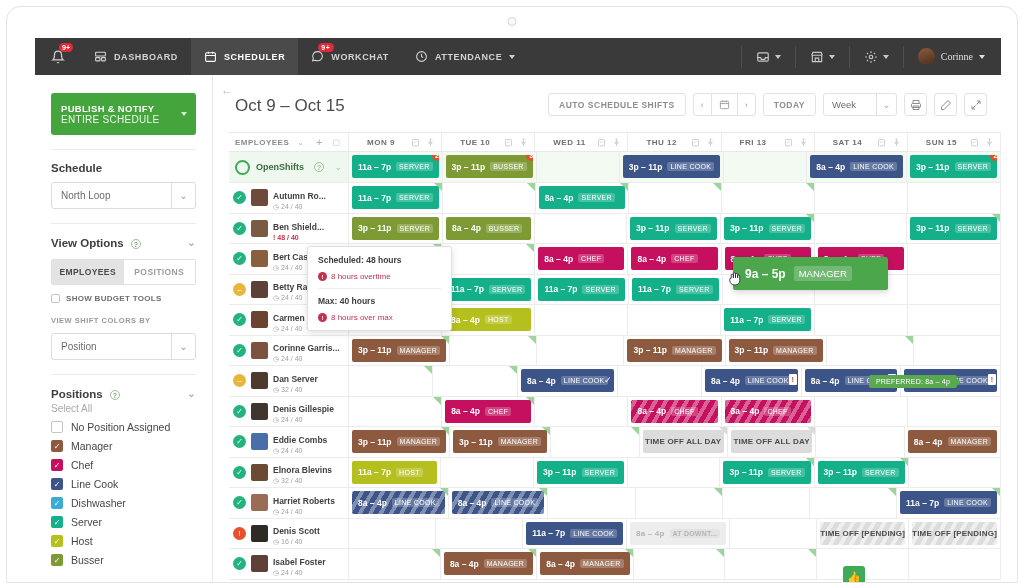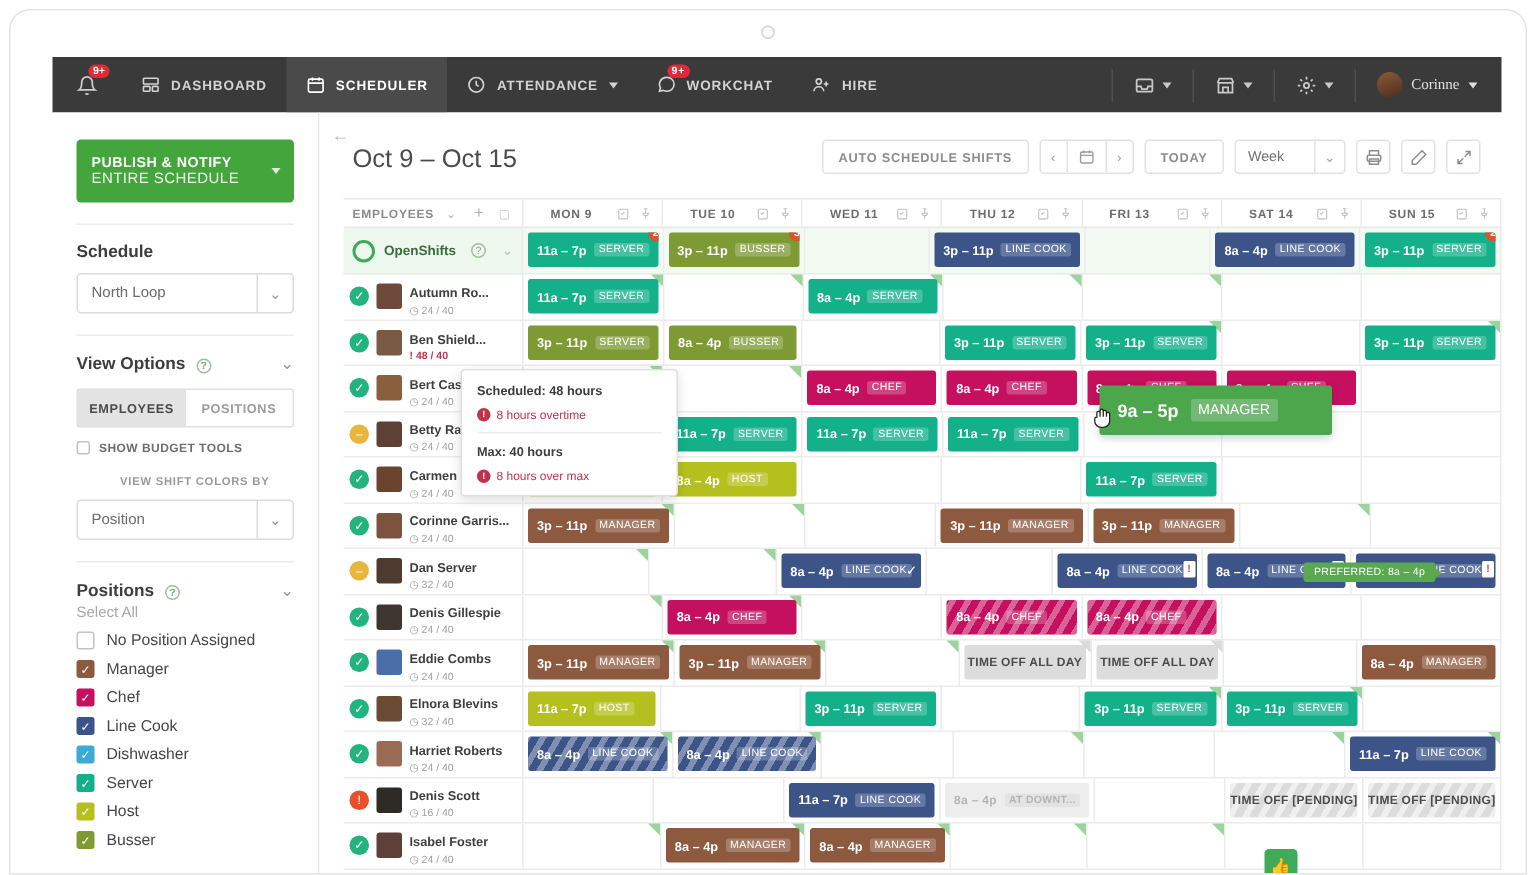--- a/index.html
+++ b/index.html
@@ -48,21 +48,21 @@
     display:flex; align-items:center; font-size:10px; color:#6b6b6b; padding-left:9px; background:#fff; }
   .select .arrow { margin-left:auto; width:24px; height:100%; border-left:1px solid #dcdcdc;
     display:flex; align-items:center; justify-content:center; color:#9a9a9a; }
   .seg { display:flex; margin-top:10px; border:1px solid #e0e0e0; border-radius:2px; overflow:hidden; }
   .seg div { flex:1; text-align:center; font-size:8.5px; font-weight:bold; letter-spacing:.4px;
     padding:7px 0; color:#9d9d9d; background:#fff; }
   .seg div.on { background:#e3e3e3; color:#4a4a4a; }
   .chk-row { display:flex; align-items:center; gap:6px; margin-top:9px; }
   .chk { width:9px; height:9px; border:1px solid #c4c4c4; border-radius:2px; background:#fff; flex:0 0 auto; }
   .chk-lb { font-size:8px; color:#6e6e6e; font-weight:bold; letter-spacing:.3px; }
-  .tiny-lb { font-size:7.5px; color:#9a9a9a; font-weight:bold; letter-spacing:.5px; margin-top:13px;margin-left:29px; }
+  .tiny-lb { font-size:7.5px; color:#9a9a9a; font-weight:bold; letter-spacing:.5px; margin-top:13px; }
   .selectall { font-size:10px; color:#a8a8a8; margin-top:3px; }
   .pos-row { display:flex; align-items:center; gap:8px; margin-top:7px; }
   .pos-chk { width:12px; height:12px; border-radius:2px; display:flex; align-items:center;
     justify-content:center; color:#fff; font-size:8px; flex:0 0 auto; }
   .pos-chk.empty { background:#fff; border:1px solid #c4c4c4; }
   .pos-lb { font-size:10.5px; color:#464646; }
 
   
   .main { position:absolute; left:206px; top:68px; width:788px; height:509px; background:#fff; }
   .m-head { height:57px; position:relative; padding:0 16px; }
@@ -192,43 +192,35 @@
     <div class="nav-item active">
       <svg viewBox="0 0 24 24" fill="none" stroke="currentColor" stroke-width="2">
         <rect x="3" y="5" width="18" height="16" rx="2"></rect>
           <path d="M3 10h18M8 3v4M16 3v4"></path>
       </svg>
       <span>SCHEDULER</span>
     </div>
 
     <div class="nav-item">
       <svg viewBox="0 0 24 24" fill="none" stroke="currentColor" stroke-width="2">
+        <path d="M21 11.5a8.4 8.4 0 0 1-9 8.4 9.9 9.9 0 0 1-4.2-1L3 20l1.3-4.3A8.4 8.4 0 0 1 12 3a8.4 8.4 0 0 1 9 8.5z"></path>
+      </svg>
+      <span class="badge" style="left:20px">9+</span>
+      <span>WORKCHAT</span>
+    </div>
+
+    <div class="nav-item">
+      <svg viewBox="0 0 24 24" fill="none" stroke="currentColor" stroke-width="2">
         <circle cx="12" cy="12" r="9"></circle>
           <path d="M12 7v5l3 2"></path>
       </svg>
       <span>ATTENDANCE</span>
       <span class="caret"></span>
     </div>
 
-    <div class="nav-item">
-      <svg viewBox="0 0 24 24" fill="none" stroke="currentColor" stroke-width="2">
-        <path d="M21 11.5a8.4 8.4 0 0 1-9 8.4 9.9 9.9 0 0 1-4.2-1L3 20l1.3-4.3A8.4 8.4 0 0 1 12 3a8.4 8.4 0 0 1 9 8.5z"></path>
-      </svg>
-      <span class="badge" style="left:20px">9+</span>
-      <span>WORKCHAT</span>
-    </div>
-
-    <div class="nav-item">
-      <svg viewBox="0 0 24 24" fill="none" stroke="currentColor" stroke-width="2">
-        <circle cx="9" cy="8" r="3.2"></circle>
-          <path d="M3 20c0-3.3 2.7-5.5 6-5.5s6 2.2 6 5.5"></path>
-          <path d="M18 8v6M15 11h6"></path>
-      </svg>
-      <span>HIRE</span>
-    </div>
 
     <div class="nav-right">
       <div class="nav-ic">
         <svg viewBox="0 0 24 24" fill="none" stroke="currentColor" stroke-width="2">
           <path d="M3 13h5l1 3h6l1-3h5"></path>
             <rect x="3" y="5" width="18" height="14" rx="2"></rect>
         </svg>
           <span class="caret"></span>
       </div>
       <div class="nav-ic">

